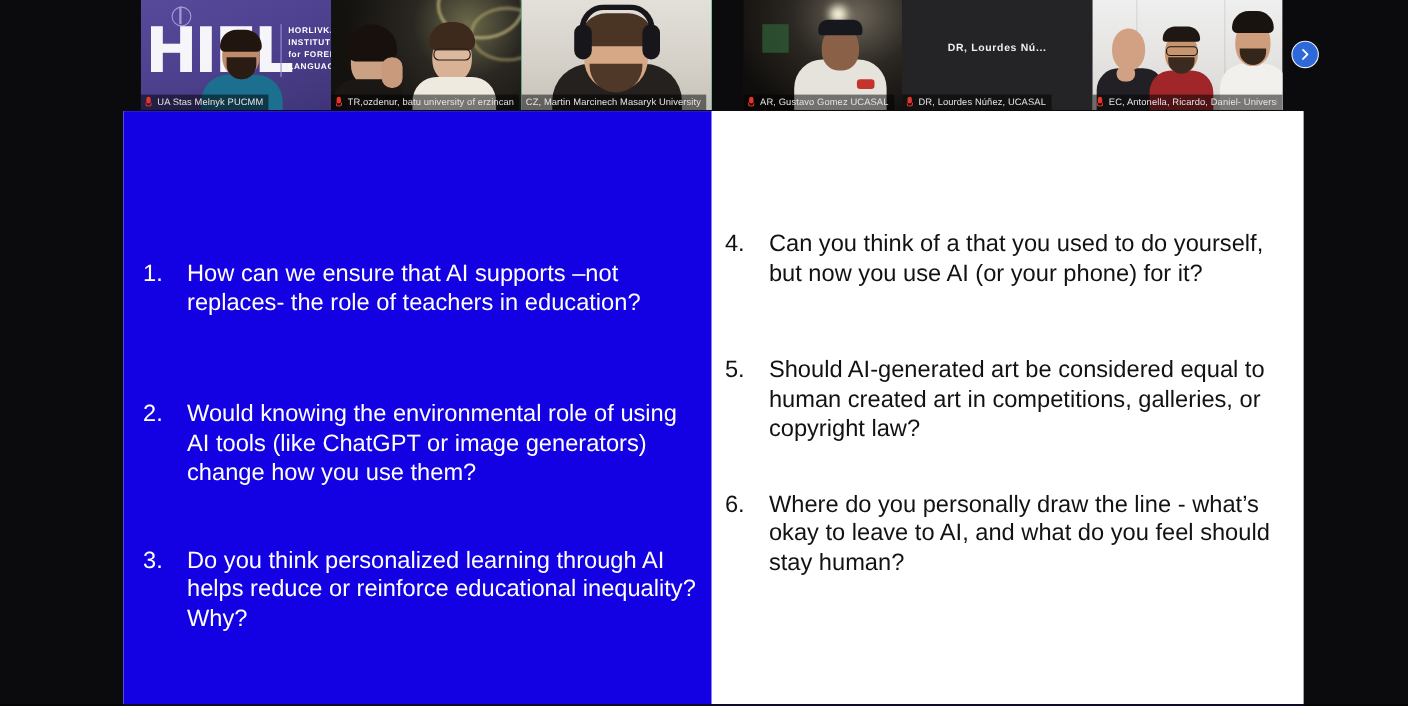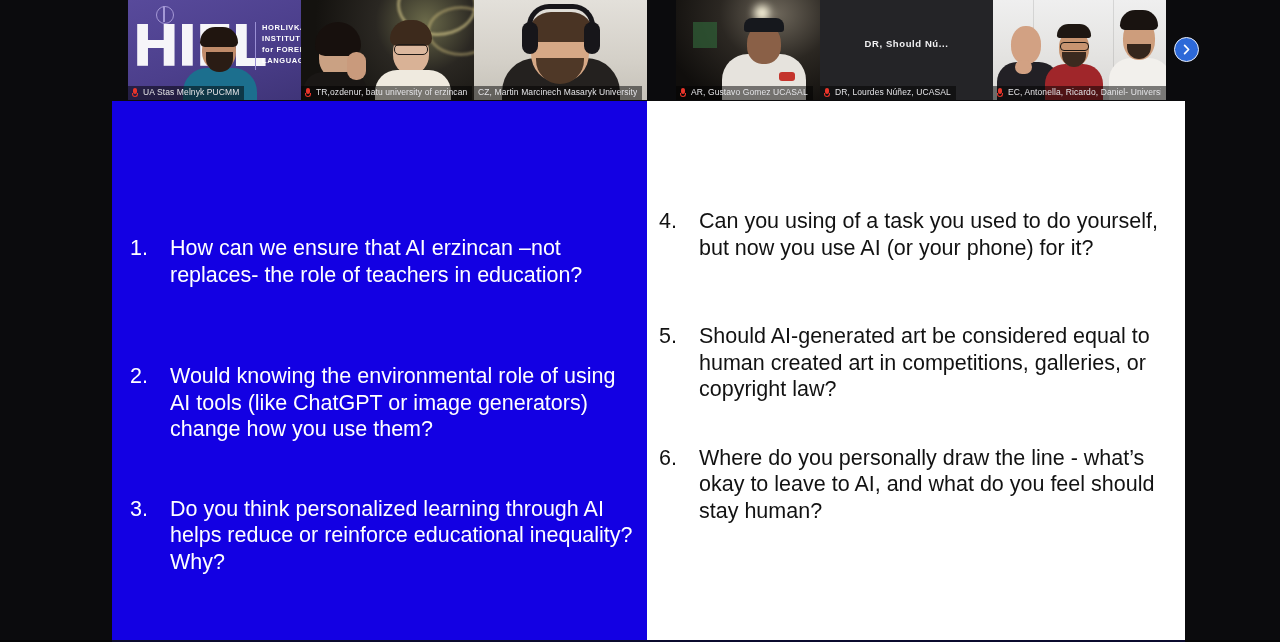--- a/index.html
+++ b/index.html
@@ -398,21 +398,21 @@
       </div>
       <div class="name-bar" style="max-width:173px;">
         <span class="mic-icon"></span>
         <span class="nm">AR, Gustavo Gomez  UCASAL</span>
       </div>
     </div>
 
     <div class="tile" style="left:820px; width:173px;">
       <div class="tile-media">
         <div class="bg-camoff"></div>
-        <div class="camoff-name">DR, Should Nú...</div>
+        <div class="camoff-name">DR, Lourdes Nú...</div>
       </div>
       <div class="name-bar" style="max-width:173px;">
         <span class="mic-icon"></span>
         <span class="nm">DR, Lourdes Núñez, UCASAL</span>
       </div>
     </div>
 
     <div class="tile" style="left:993px; width:173px;">
       <div class="tile-media">
         <div class="bg-wall"></div>
@@ -445,38 +445,38 @@
     </svg>
   </div>
 
   <div id="slide">
 
     <div class="slide-left">
 
       <ul class="qlist left">
         <li class="qitem sp-1">
           <span class="qnum">1.</span>
-          <span class="qtext">How can we ensure that AI erzincan –not replaces- the role of teachers in education?</span>
+          <span class="qtext">How can we ensure that AI supports –not replaces- the role of teachers in education?</span>
         </li>
         <li class="qitem sp-2">
           <span class="qnum">2.</span>
           <span class="qtext">Would knowing the environmental role of using AI tools (like ChatGPT or image generators) change how you use them?</span>
         </li>
         <li class="qitem">
           <span class="qnum">3.</span>
           <span class="qtext">Do you think personalized learning through AI helps reduce or reinforce educational inequality? Why?</span>
         </li>
       </ul>
     </div>
 
     <div class="slide-right">
       <ul class="qlist right">
         <li class="qitem sp-r1">
           <span class="qnum">4.</span>
-          <span class="qtext">Can you using of a task you used to do yourself, but now you use AI (or your phone) for it?</span>
+          <span class="qtext">Can you think of a that you used to do yourself, but now you use AI (or your phone) for it?</span>
         </li>
         <li class="qitem sp-r2">
           <span class="qnum">5.</span>
           <span class="qtext">Should AI-generated art be considered equal to human created art in competitions, galleries, or copyright law?</span>
         </li>
         <li class="qitem">
           <span class="qnum">6.</span>
           <span class="qtext">Where do you personally draw the line - what’s okay to leave to AI, and what do you feel should stay human?</span>
         </li>
       </ul>

